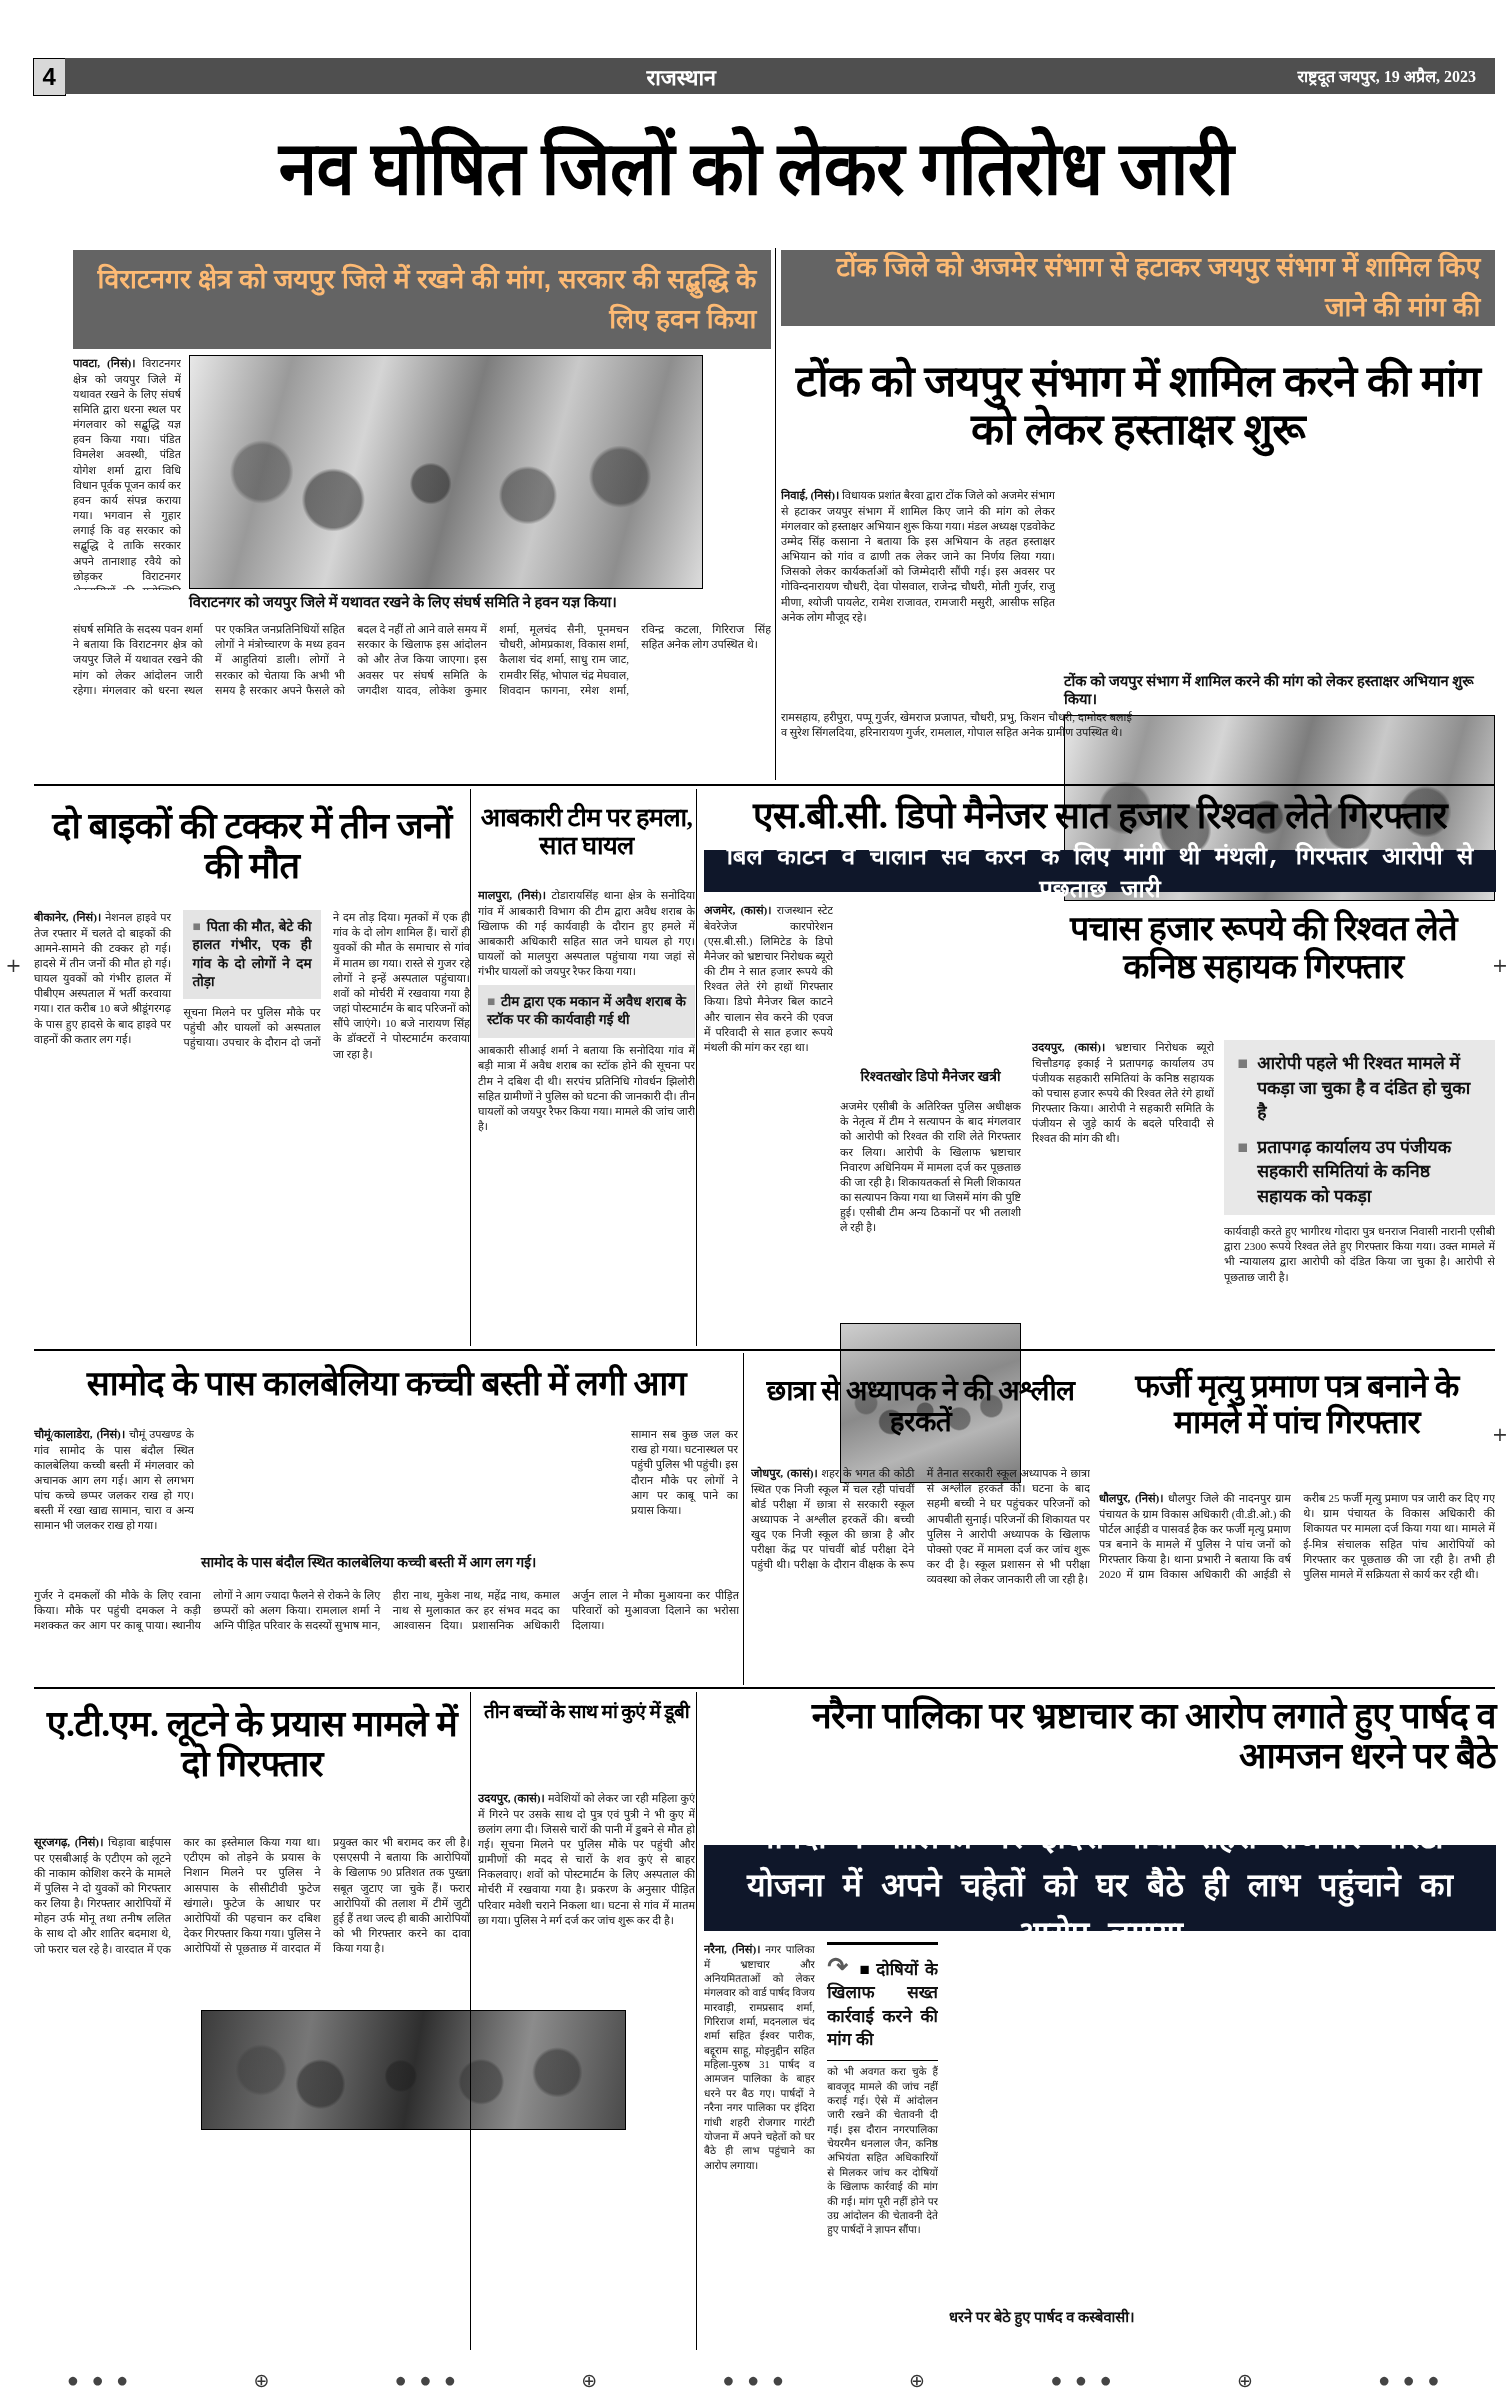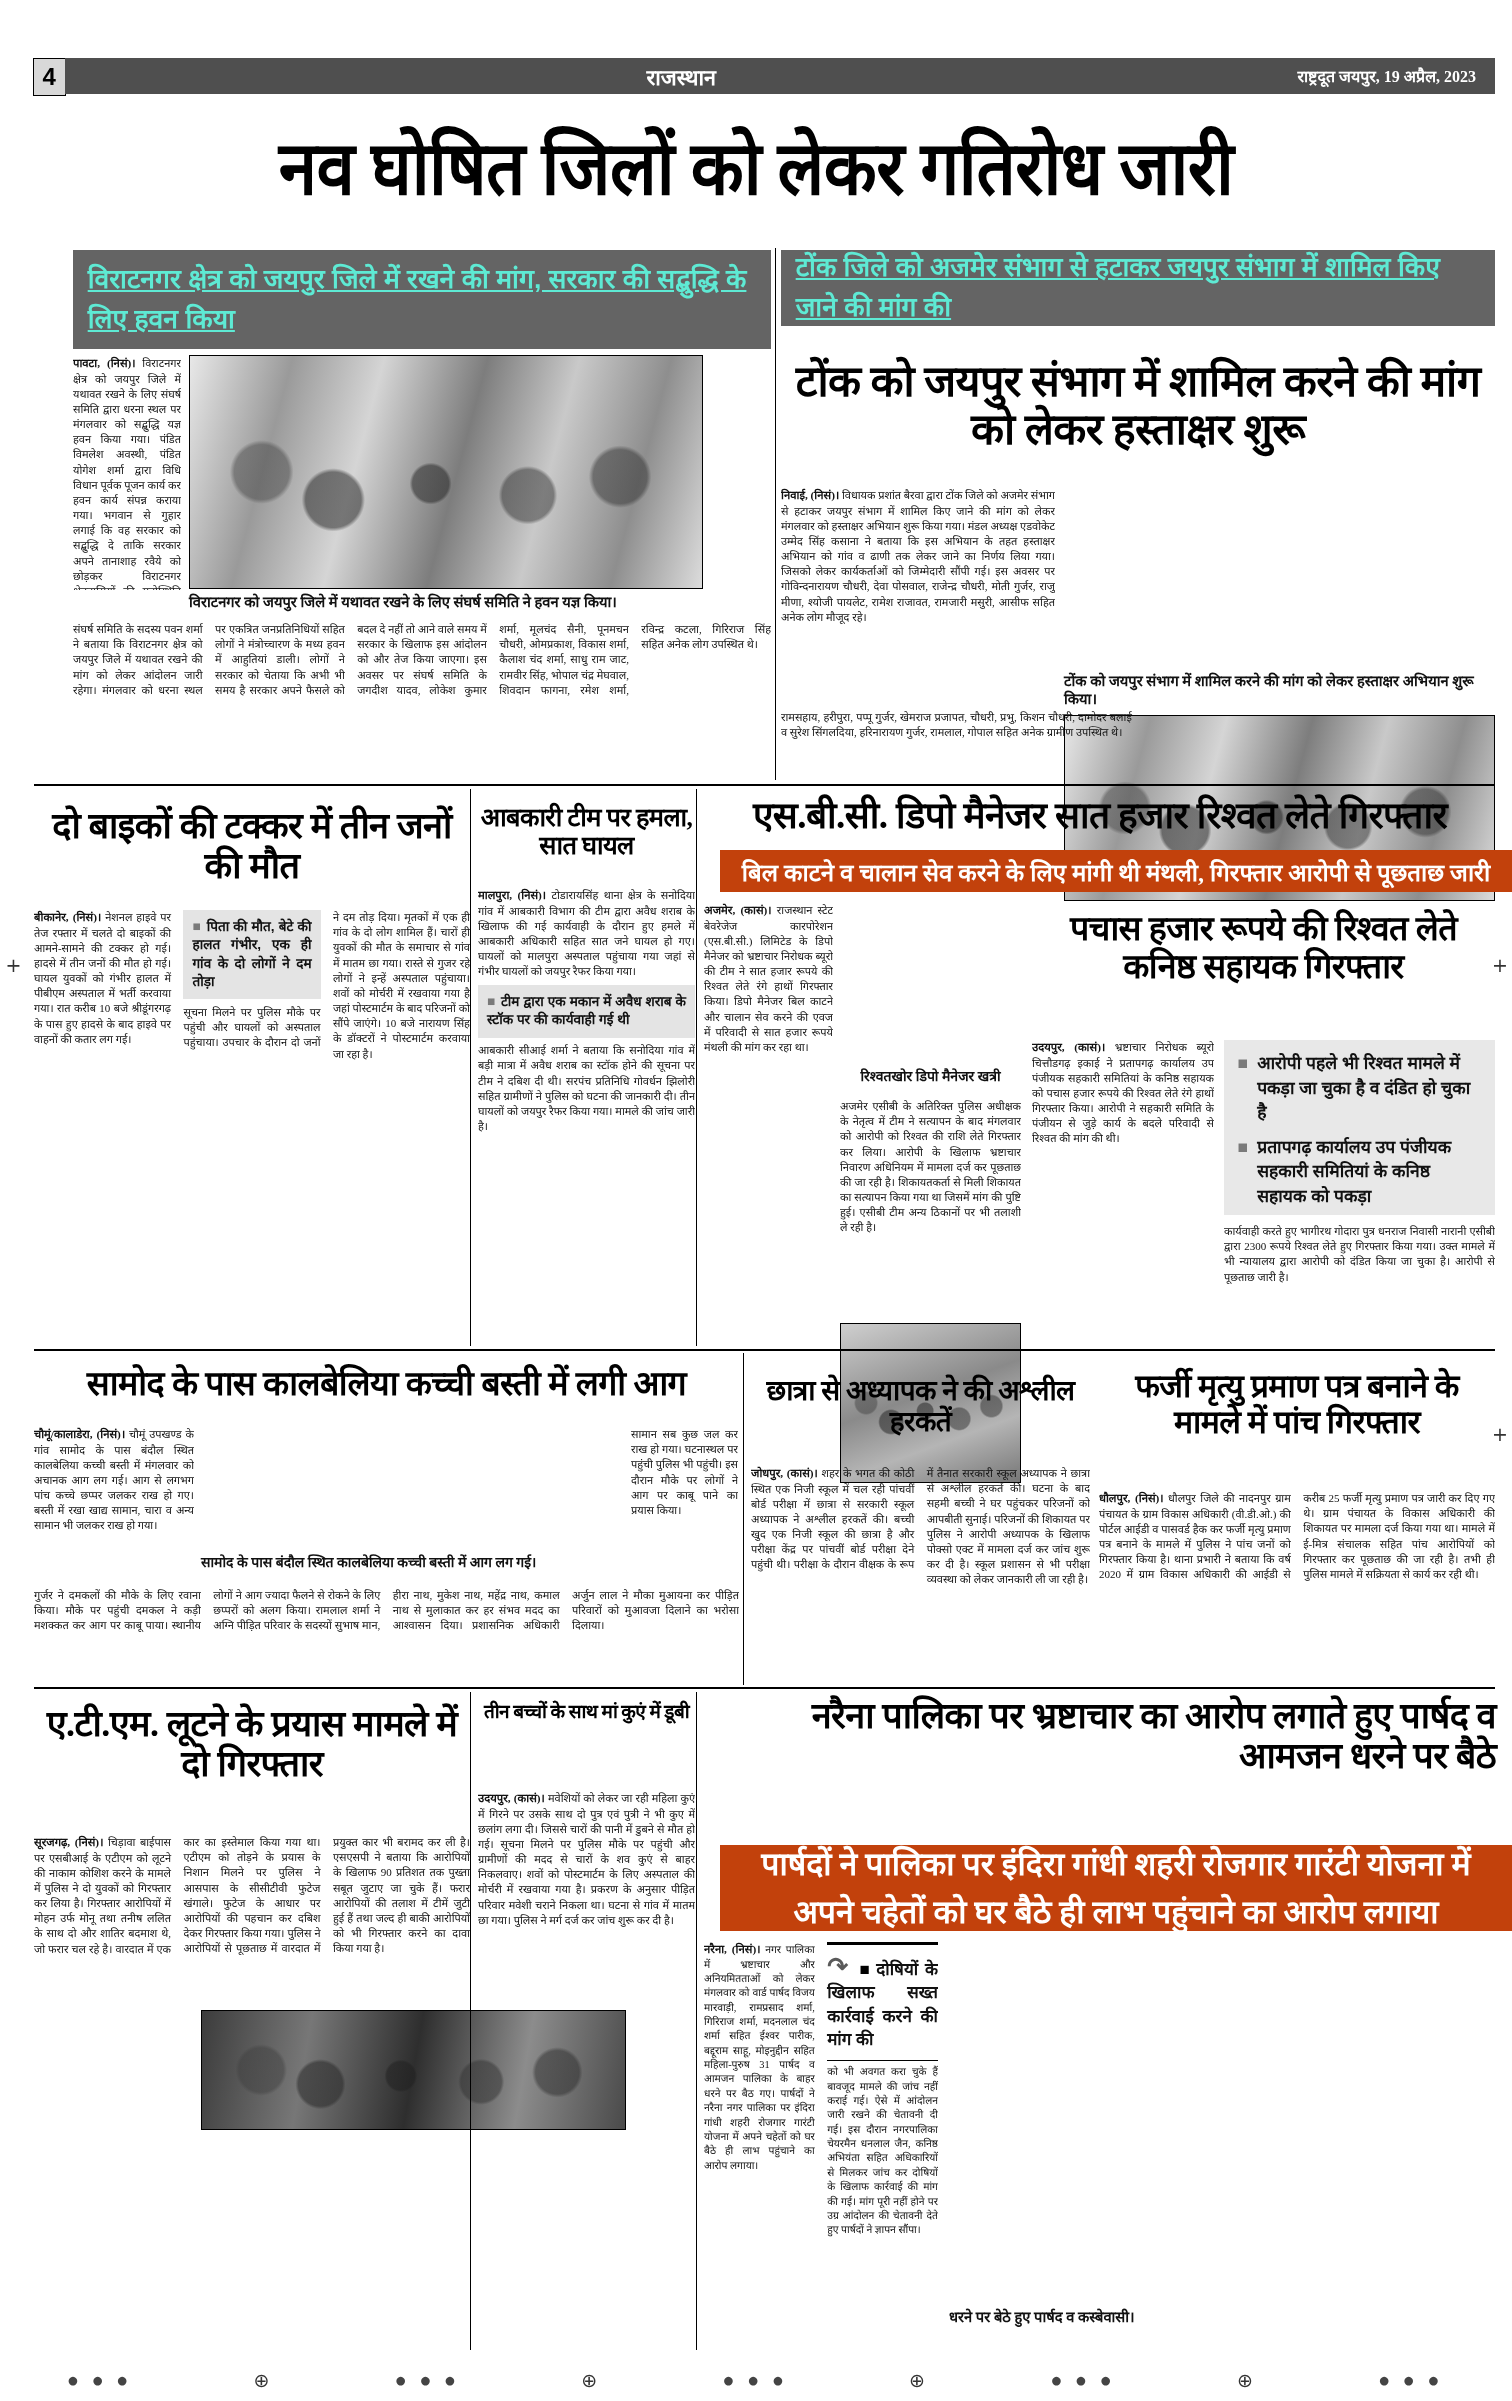--- a/index.html
+++ b/index.html
@@ -8,26 +8,26 @@
   .abs{position:absolute;}
   
   .masthead{background:#4f4f4f;color:#fff;display:flex;align-items:center;}
   .pageno{background:#d8d8d8;color:#000;border:1.1px solid #000;display:flex;align-items:center;justify-content:center;
           font-family:"Liberation Sans",sans-serif;font-weight:bold;font-size:24px;}
   .section-title{flex:1;text-align:center;font-size:21.5px;font-weight:bold;}
   .edition{font-size:16px;font-weight:bold;padding-right:19px;white-space:nowrap;}
   
   .hl{font-weight:900;color:#000;text-align:center;line-height:1.12;letter-spacing:-0.6px;}
   .hl-main{font-size:69px;transform:scaleY(1.08);}
-  .kicker{background:#646464;color:#5eead4;font-weight:bold;text-align:left;
+  .kicker{background:#646464;color:#fdba74;font-weight:bold;text-align:right;
           display:flex;align-items:center;justify-content:center;padding:5.6px 14.7px;box-sizing:border-box;
-          font-family:"Liberation Sans",sans-serif;text-decoration:underline;}
-  .subbar{background:#c2410c;color:#fff;font-weight:bold;text-align:center;
+          font-family:"Liberation Sans",sans-serif;}
+  .subbar{background:#0f172a;color:#fff;font-weight:bold;text-align:center;
           display:flex;align-items:center;justify-content:center;padding:3.4px 11.3px;box-sizing:border-box;
-          font-family:Liberation Serif, serif;margin-left:16px;}
+          font-family:Liberation Mono, monospace;}
   
   .bodytxt{font-size:11px;line-height:1.38;text-align:justify;overflow:hidden;}
   .bodytxt b{font-size:11.3px;}
   .caption{font-weight:bold;font-size:14.7px;line-height:1.2;}
   .photo{background:linear-gradient(105deg,#e8e8e8 0%,#9a9a9a 18%,#d5d5d5 34%,#7d7d7d 52%,#c9c9c9 68%,#8e8e8e 84%,#dcdcdc 100%);
          border:1.7px solid #000;box-sizing:border-box;position:relative;overflow:hidden;}
   .photo::after{content:"";position:absolute;inset:0;
          background:radial-gradient(circle at 28% 62%, rgba(40,40,40,.55) 0 7%, transparent 8%),
                     radial-gradient(circle at 47% 55%, rgba(30,30,30,.5) 0 6%, transparent 7%),
                     radial-gradient(circle at 66% 60%, rgba(50,50,50,.5) 0 7%, transparent 8%),

